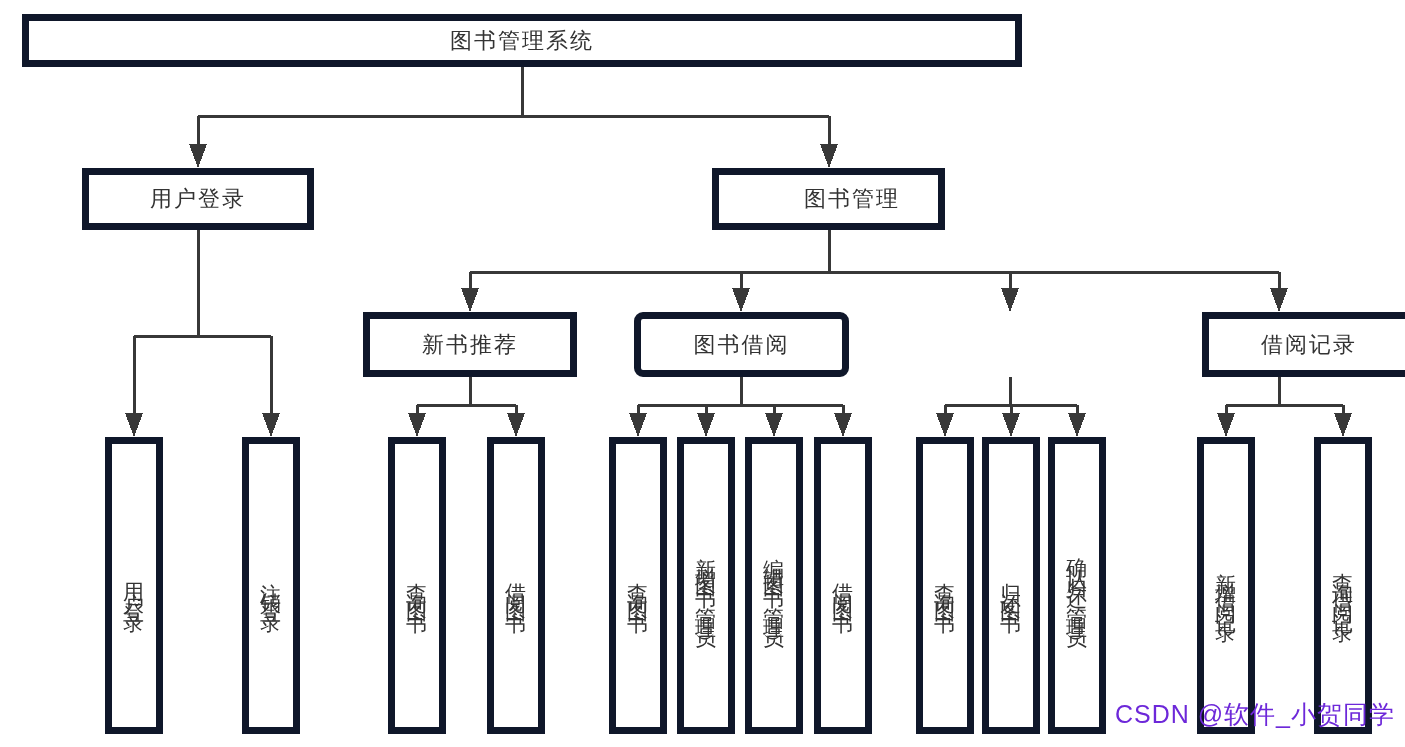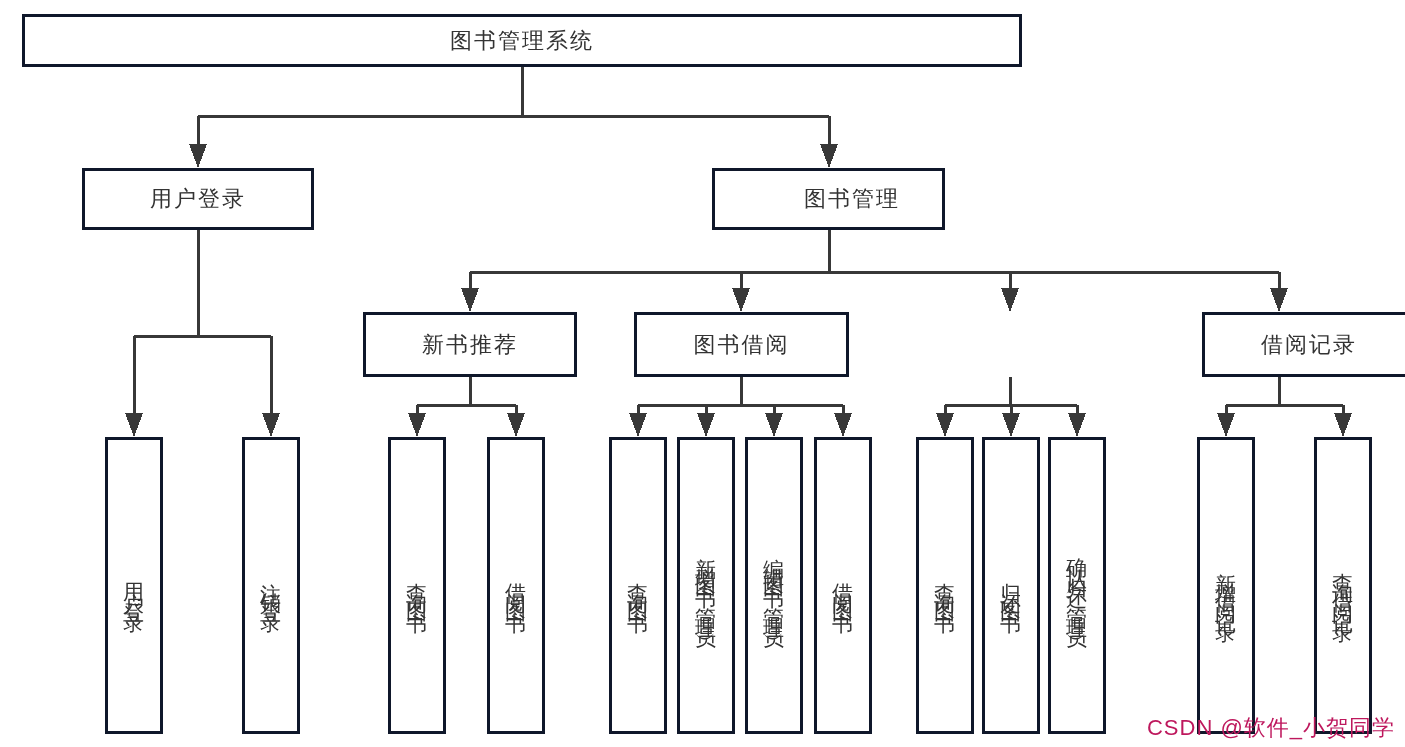--- a/index.html
+++ b/index.html
@@ -18,21 +18,21 @@
   #connectors {
     position: absolute;
     left: 0;
     top: 0;
     width: 1405px;
     height: 747px;
   }
   .box {
     position: absolute;
     box-sizing: border-box;
-    border: 3px solid #0f172a;
+    border: 7px solid #0f172a;
     background: #ffffff;
     display: flex;
     align-items: center;
     justify-content: center;
     color: #333333;
   }
   .box .lbl {
     line-height: 1;
     white-space: nowrap;
   }
@@ -43,23 +43,23 @@
   .box.v .lbl {
     writing-mode: vertical-lr;
     text-orientation: mixed;
     font-size: 21px;
     letter-spacing: 10px;
     white-space: normal;
   }
   #watermark {
     position: absolute;
     right: 10px;
-    bottom: 4px;
-    font-size: 22px;
-    color: #be185d;
+    bottom: 16px;
+    font-size: 25px;
+    color: #6d28d9;
     letter-spacing: 1px;
     z-index: 5;
   }
 </style>
 </head>
 <body>
 
 <div id="canvas">
 
   <svg id="connectors" viewBox="0 0 1405 747" xmlns="http://www.w3.org/2000/svg" shape-rendering="crispEdges">
@@ -109,21 +109,21 @@
   <div class="box h" style="left:82px;top:168px;width:232px;height:62px;">
     <span class="lbl">用户登录</span>
   </div>
   <div class="box h" style="left:712px;top:168px;width:233px;height:62px;padding-left:47px;">
     <span class="lbl">图书管理</span>
   </div>
 
   <div class="box h" style="left:363px;top:312px;width:214px;height:65px;text-align:right;">
     <span class="lbl">新书推荐</span>
   </div>
-  <div class="box h" style="left:634px;top:312px;width:215px;height:65px;">
+  <div class="box h" style="left:634px;top:312px;width:215px;height:65px;border-radius:9px;">
     <span class="lbl">图书借阅</span>
   </div>
   <div class="box h" style="left:1172px;top:312px;width:214px;height:65px;margin-left:30px;">
     <span class="lbl">借阅记录</span>
   </div>
 
   <div class="box v" style="left:105px;top:437px;width:58px;height:297px;">
     <span class="lbl">用户登录</span>
   </div>
   <div class="box v" style="left:242px;top:437px;width:58px;height:297px;">

